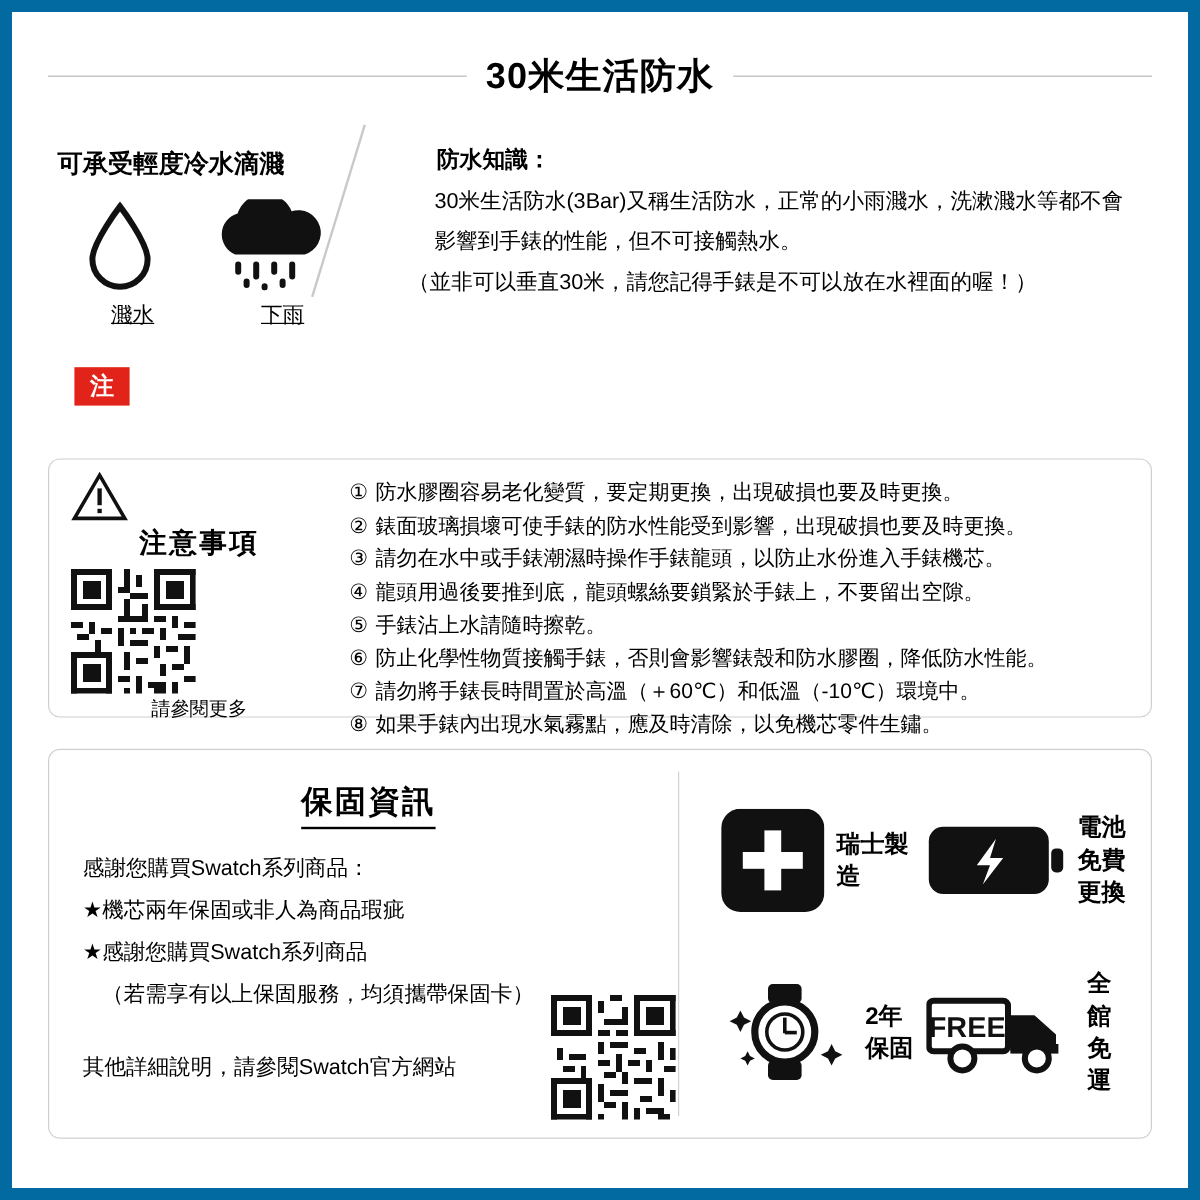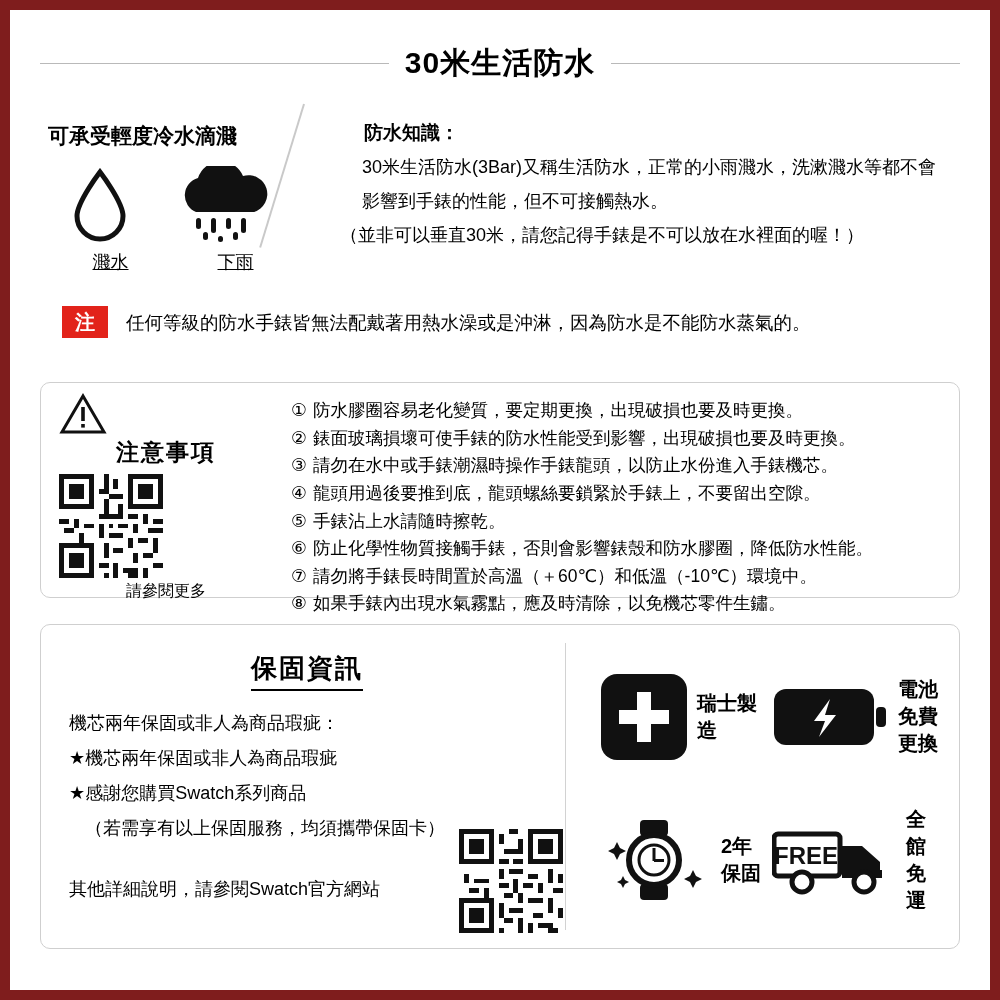--- a/index.html
+++ b/index.html
@@ -7,21 +7,21 @@
     margin: 0; padding: 0;
     width: 1000px; height: 1000px;
     background: #ffffff;
     font-family: "Liberation Sans", "DejaVu Sans", sans-serif;
     color: #000;
   }
   .page {
     position: relative;
     width: 1000px; height: 1000px;
     background: #fff;
-    border: 10px solid #7f1d1d;
+    border: 10px solid #0369a1;
     padding: 0;
     overflow: hidden;
   }
   .inner {
     position: absolute;
     left: 0; top: 0; right: 0; bottom: 0;
     background: #fff;
   }
 
   
@@ -241,21 +241,20 @@
       <div class="wr-right">
         <div class="lbl">防水知識：</div>
         <p>30米生活防水(3Bar)又稱生活防水，正常的小雨濺水，洗漱濺水等都不會</p>
         <p>影響到手錶的性能，但不可接觸熱水。</p>
         <p class="noindent">（並非可以垂直30米，請您記得手錶是不可以放在水裡面的喔！）</p>
       </div>
     </div>
 
     <div class="note-row">
       <div class="note-badge">注</div>
-      <div class="note-text">任何等級的防水手錶皆無法配戴著用熱水澡或是沖淋，因為防水是不能防水蒸氣的。</div>
     </div>
 
     <div class="box caution-box">
       <div class="caution-left">
         <span class="warn-tri">
           <svg width="48" height="42" viewBox="0 0 48 42">
             <path d="M24 3 L45 39 L3 39 Z" fill="none" stroke="#111" stroke-width="3"></path>
             <rect x="22.2" y="14" width="3.6" height="14" fill="#111"></rect>
             <rect x="22.2" y="31" width="3.6" height="3.6" fill="#111"></rect>
           </svg>
@@ -334,21 +333,21 @@
         </ol>
       </div>
     </div>
 
     <div class="box warranty-box">
       <div class="divider-v"></div>
 
       <div class="w-title">保固資訊</div>
 
       <div class="w-lines">
-        <p>機芯兩年保固或非人為商品瑕疵：</p>
+        <p>感謝您購買Swatch系列商品：</p>
         <p>★機芯兩年保固或非人為商品瑕疵</p>
         <p>★感謝您購買Swatch系列商品</p>
         <p class="ind">（若需享有以上保固服務，均須攜帶保固卡）</p>
       </div>
 
       <div class="w-foot">其他詳細說明，請參閱Swatch官方網站</div>
 
       <span class="w-qr">
         <svg width="104" height="104" viewBox="0 0 21 21" shape-rendering="crispEdges">
           <rect width="21" height="21" fill="#fff"></rect>

